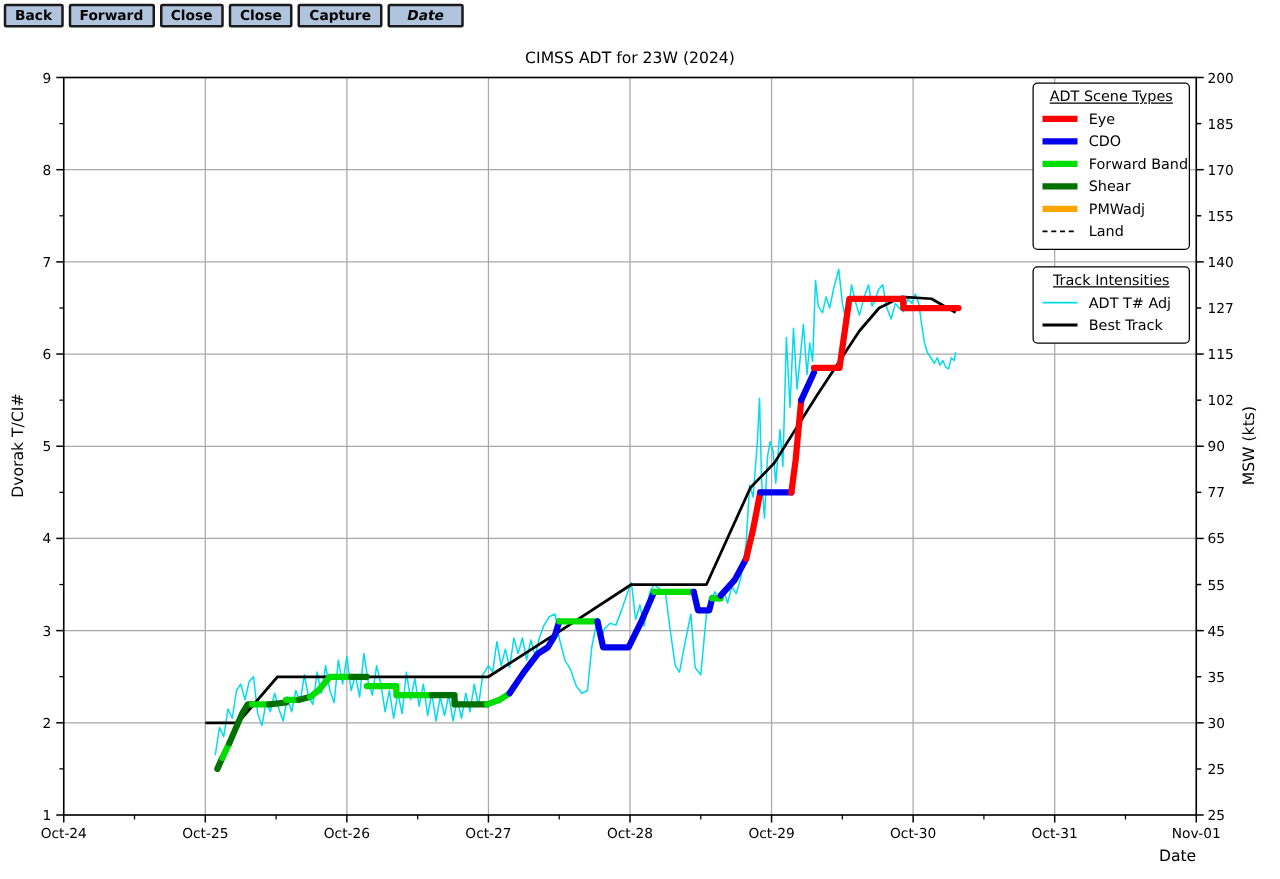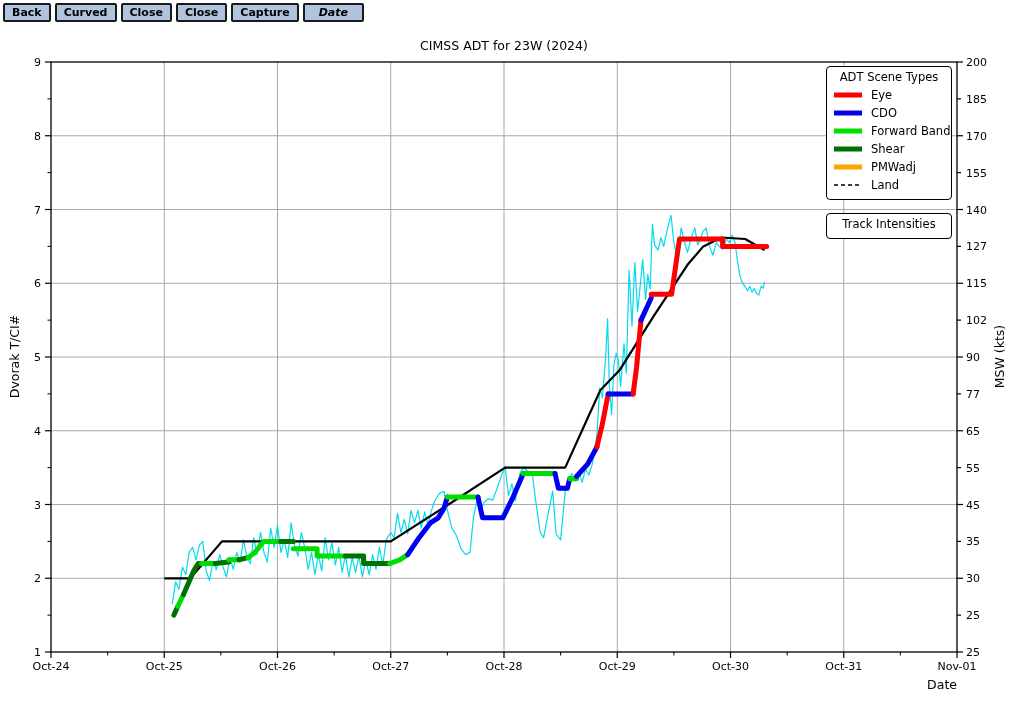--- a/index.html
+++ b/index.html
@@ -12,31 +12,31 @@
   .chart-title{position:absolute;left:51px;width:906px;top:38px;text-align:center;font-size:12.5px;z-index:2;}
   .xlabel{position:absolute;left:51px;width:906px;top:677px;text-align:right;font-size:12.5px;z-index:2;}
   .ylabel-left{position:absolute;left:-136px;top:349px;width:300px;text-align:center;font-size:12.5px;
                transform:rotate(-90deg);z-index:2;}
   .ylabel-right{position:absolute;left:849px;top:349px;width:300px;text-align:center;font-size:12.5px;
                 transform:rotate(-90deg);z-index:2;}
   .legend{position:absolute;left:826px;width:126px;background:#fff;border:1.3px solid #000;border-radius:4px;
           padding:3px 6px 5px 6px;z-index:20;box-sizing:border-box;}
   .legend.lg0{top:66px;}
   .legend.lg1{top:213px;}
-  .legend-title{text-align:center;font-size:11.5px;margin-bottom:2px;}
+  .legend-title{text-align:center;font-size:11.5px;margin-bottom:2px;text-decoration:underline;}
   .legend-row{display:flex;align-items:center;height:18px;}
   .legend-swatch{width:30px;flex:0 0 30px;margin-right:8px;}
   .legend-label{font-size:11.5px;white-space:nowrap;}
 </style>
 </head>
 <body>
 
 <div class="toolbar">
   <button class="tb-btn">Back</button>
-  <button class="tb-btn">Curved</button>
+  <button class="tb-btn">Forward</button>
   <button class="tb-btn">Close</button>
   <button class="tb-btn">Close</button>
   <button class="tb-btn">Capture</button>
   <button class="tb-btn help">Date</button>
 </div>
 
 <div class="chart-title">CIMSS ADT for 23W (2024)</div>
 <div class="xlabel">Date</div>
 <div class="ylabel-left">Dvorak T/CI#</div>
 <div class="ylabel-right">MSW (kts)</div>
@@ -207,13 +207,27 @@
       <div class="legend-row">
         <svg width="30" height="10" class="legend-swatch">
           <line x1="1" x2="29" y1="5" y2="5" stroke="#000000" stroke-width="1.4" stroke-dasharray="4,3"></line>
         </svg>
         <span class="legend-label">Land</span>
       </div>
     </div>
 </div>
 <div class="legend lg1">
   <div class="legend-title">Track Intensities</div>
+  <div id="legend-items-1">
+      <div class="legend-row">
+        <svg width="30" height="10" class="legend-swatch">
+          <line x1="1" x2="29" y1="5" y2="5" stroke="#00dcee" stroke-width="1.4"></line>
+        </svg>
+        <span class="legend-label">ADT T# Adj</span>
+      </div>
+      <div class="legend-row">
+        <svg width="30" height="10" class="legend-swatch">
+          <line x1="1" x2="29" y1="5" y2="5" stroke="#000000" stroke-width="2.5"></line>
+        </svg>
+        <span class="legend-label">Best Track</span>
+      </div>
+    </div>
 </div>
 
 </body></html>

